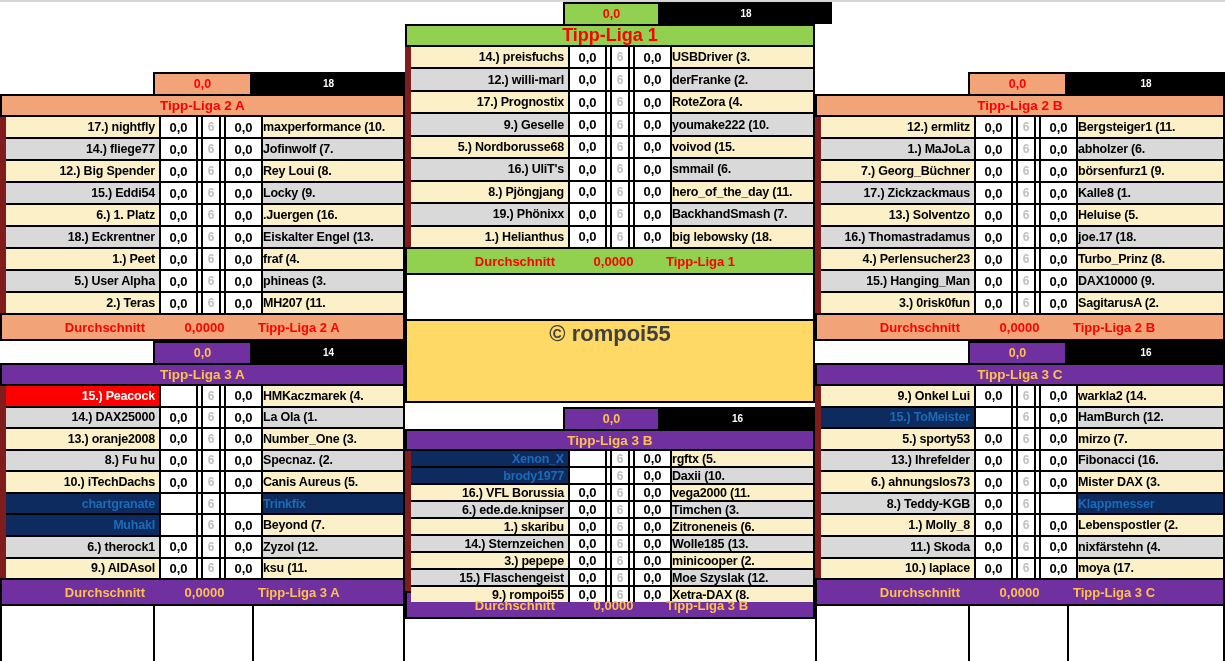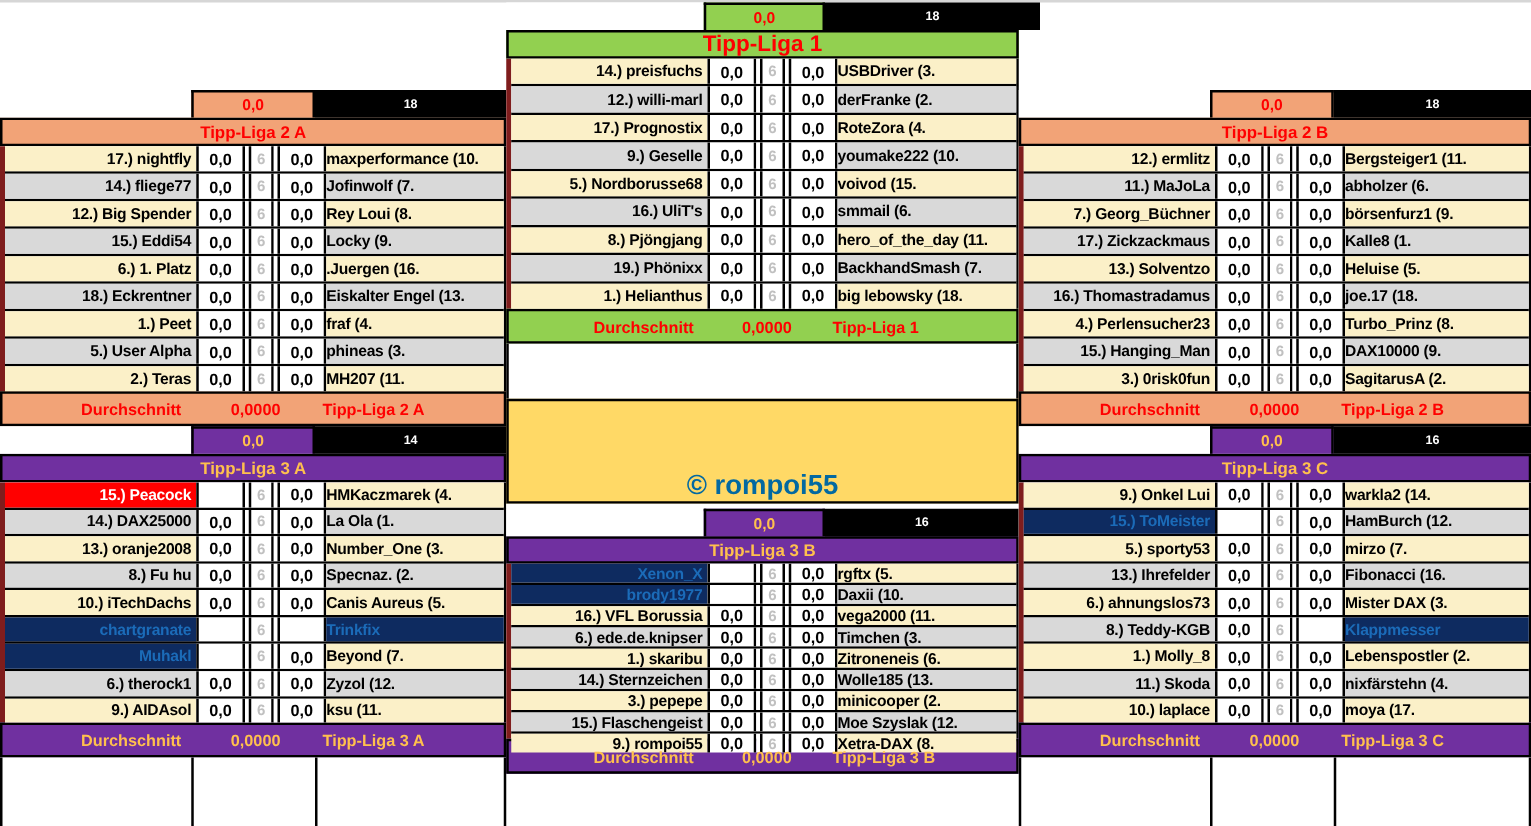--- a/index.html
+++ b/index.html
@@ -14,21 +14,21 @@
   .block-top{display:grid;grid-template-columns:var(--topcols);height:22px;}
   [data-league="tippliga1"] .block-top{width:427px;grid-template-columns:158px 97px 172px;}
   .t-spacer{background:#fff;}
   .t-score{border:2px solid #000;border-bottom:none;display:flex;align-items:center;justify-content:center;font-size:12.5px;}
   .t-count{background:#000;color:#fff;display:flex;align-items:center;justify-content:center;font-size:10px;}
 
   .block-header{height:23px;border:2px solid #000;box-sizing:border-box;display:flex;align-items:center;justify-content:center;font-size:13.5px;}
   [data-league="tippliga1"] .block-header{font-size:18px;}
   [data-league="tippliga3b"] .block-header{height:22px;}
 
-  .block-rows{display:flex;flex-direction:column;border-left:4px solid #7f1d1d;border-right:2px solid #000;box-sizing:border-box;background:#fff;}
+  .block-rows{display:flex;flex-direction:column;border-left:6px solid #7f1d1d;border-right:2px solid #000;box-sizing:border-box;background:#fff;}
   [data-league="tippliga2a"] .block-rows,[data-league="tippliga2b"] .block-rows{height:196px;}
   [data-league="tippliga3a"] .block-rows,[data-league="tippliga3c"] .block-rows{height:192px;}
   [data-league="tippliga1"]  .block-rows{height:200px;}
   [data-league="tippliga3b"] .block-rows{height:140px;}
 
   .row{flex:1;display:grid;grid-template-columns:var(--cols);border-bottom:2px solid #000;box-sizing:border-box;}
   .row:last-child{border-bottom:none;}
   .c{display:flex;align-items:center;font-size:12.5px;overflow:hidden;white-space:nowrap;letter-spacing:-0.2px;}
   .name1{justify-content:flex-end;padding-right:4px;}
   .name2{justify-content:flex-start;padding-left:0;}
@@ -45,21 +45,21 @@
   .d1{justify-content:flex-end;padding-right:10px;}
   .d2{justify-content:center;}
   .d3{justify-content:flex-start;padding-left:4px;}
 
   .lg-green  .t-score,.lg-green  .block-header,.lg-green  .block-durch{background:var(--green); color:var(--redtext);}
   .lg-salmon .t-score,.lg-salmon .block-header,.lg-salmon .block-durch{background:var(--salmon);color:var(--redtext);}
   .lg-purple .t-score,.lg-purple .block-header,.lg-purple .block-durch{background:var(--purple);color:var(--goldtext);}
 
   .gap-center{height:44px;background:#fff;border-left:2px solid #000;border-right:2px solid #000;box-sizing:border-box;}
   .copyright-box{height:84px;background:var(--goldbox);border:2px solid #000;box-sizing:border-box;
-                 display:flex;align-items:flex-end;justify-content:center;font-size:22px;color:#0369a1;}
+                 display:flex;align-items:flex-start;justify-content:center;font-size:22px;color:#404040;}
   .sliver{height:4px;background:#fff;}
 
   .empty-foot{height:64px;border:2px solid #000;border-top:none;box-sizing:border-box;display:grid;grid-template-columns:var(--topcols);background:#fff;}
   .ef{border-right:2px solid #000;}
   .ef:last-child{border-right:none;}
 </style>
 </head>
 <body>
 
 <div class="page">
@@ -487,21 +487,21 @@
           <div class="row za">
             <div class="c name1">12.) ermlitz</div>
             <div class="c score">0,0</div>
             <div class="c gap"></div>
             <div class="c mid">6</div>
             <div class="c gap"></div>
             <div class="c score">0,0</div>
             <div class="c name2">Bergsteiger1 (11.</div>
           </div>
           <div class="row zb">
-            <div class="c name1">11.) MaJoLa</div>
+            <div class="c name1">1.) MaJoLa</div>
             <div class="c score">0,0</div>
             <div class="c gap"></div>
             <div class="c mid">6</div>
             <div class="c gap"></div>
             <div class="c score">0,0</div>
             <div class="c name2">abholzer (6.</div>
           </div>
           <div class="row za">
             <div class="c name1">7.) Georg_Büchner</div>
             <div class="c score">0,0</div>

